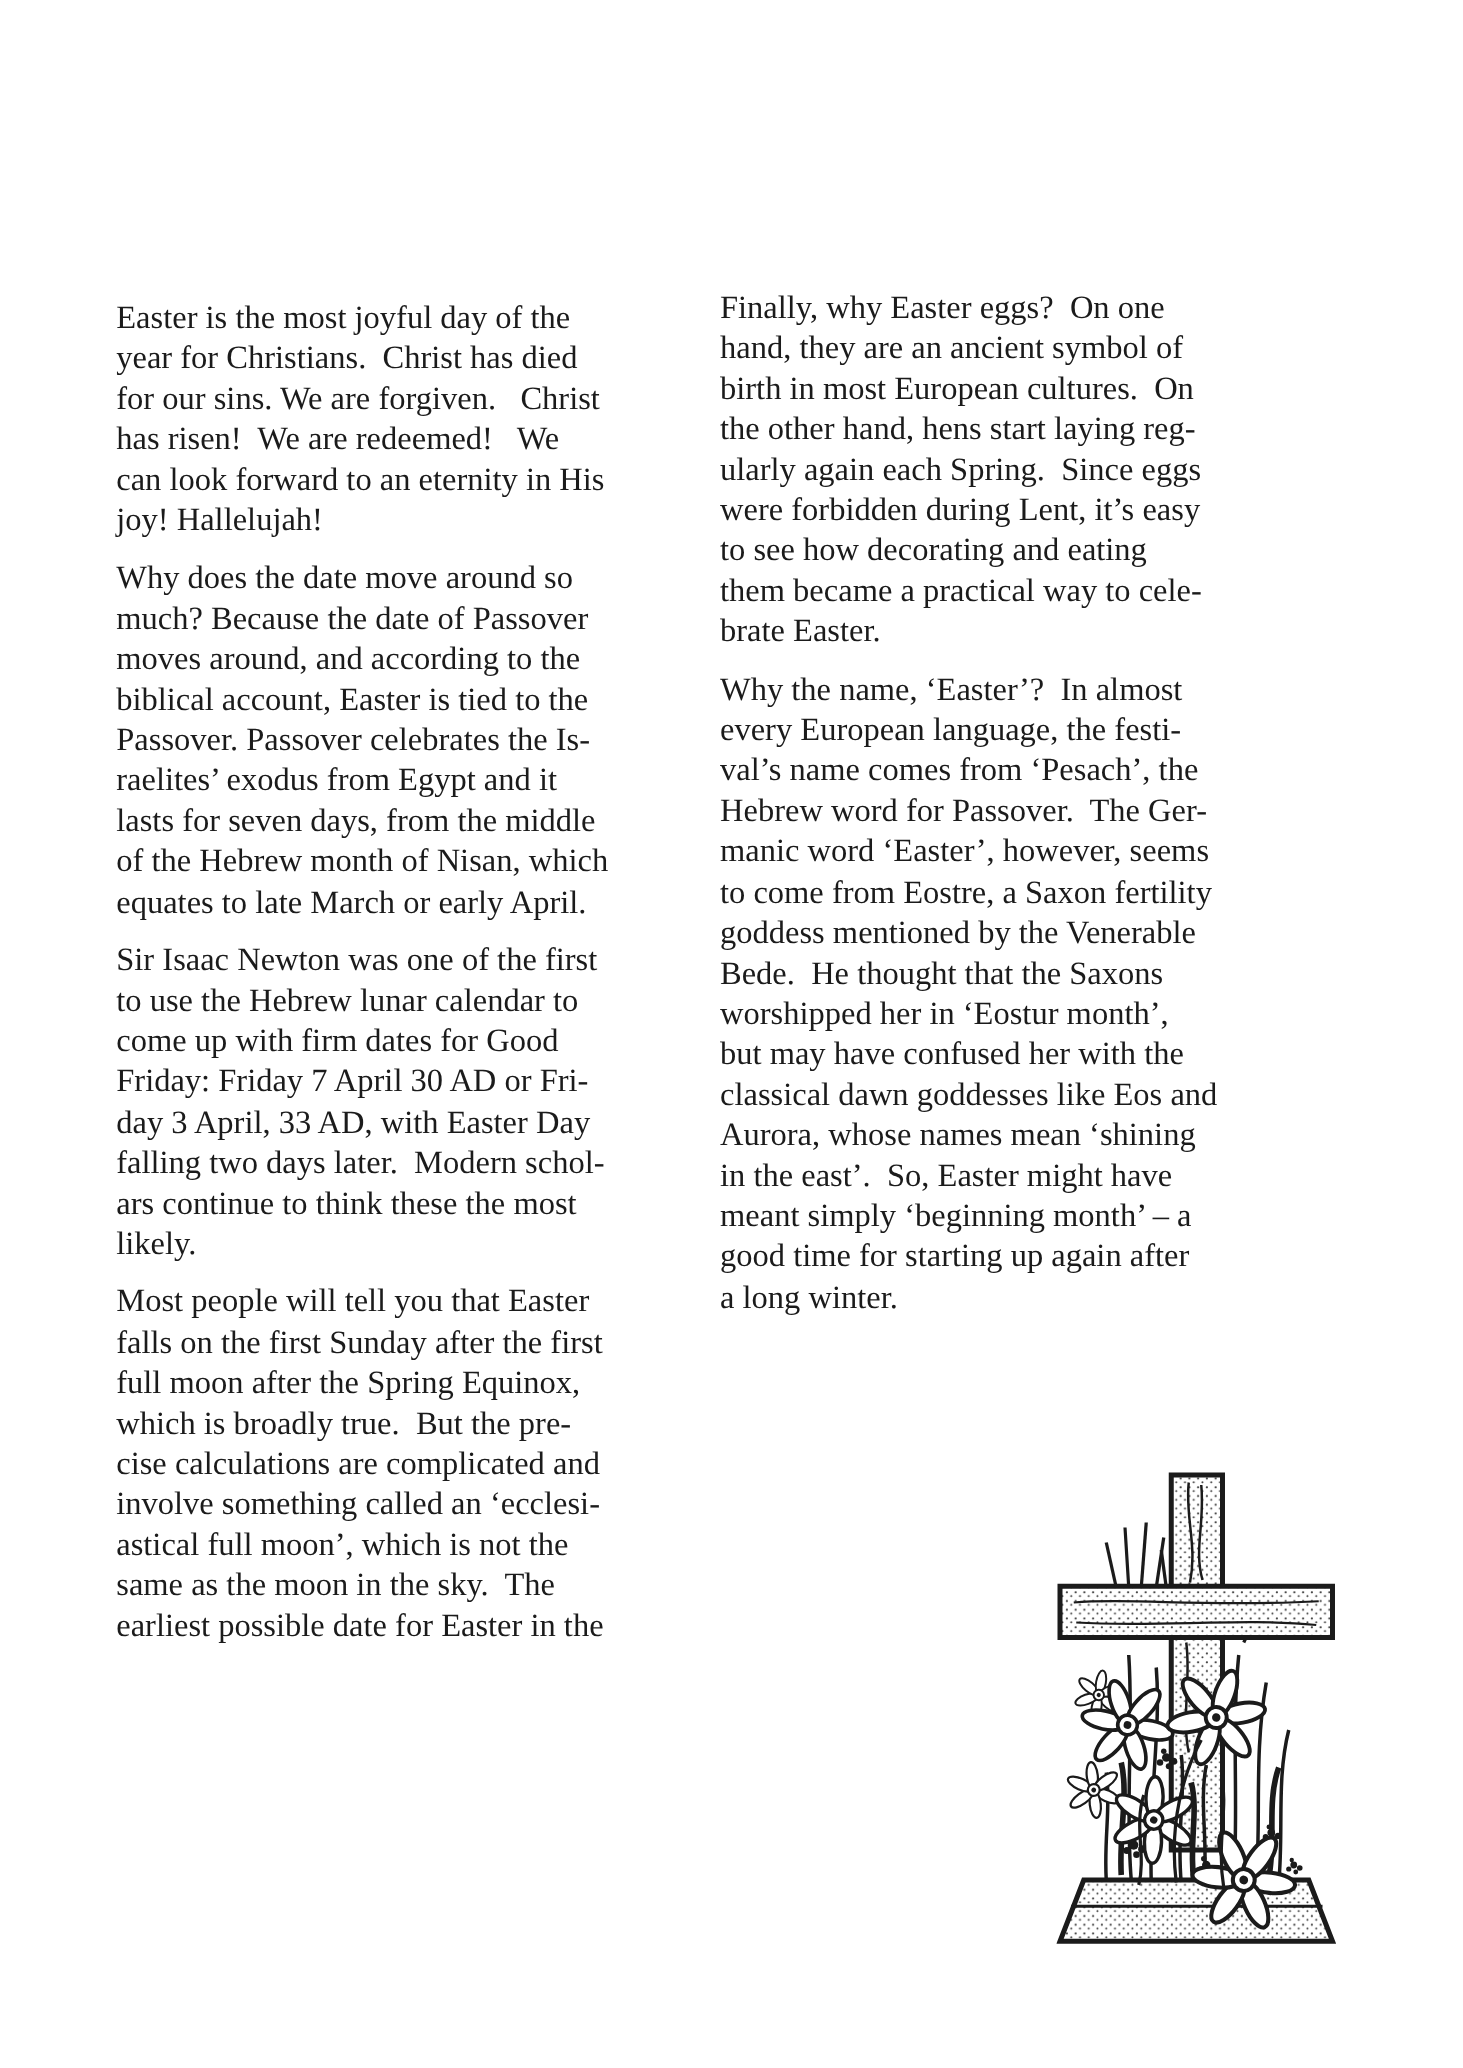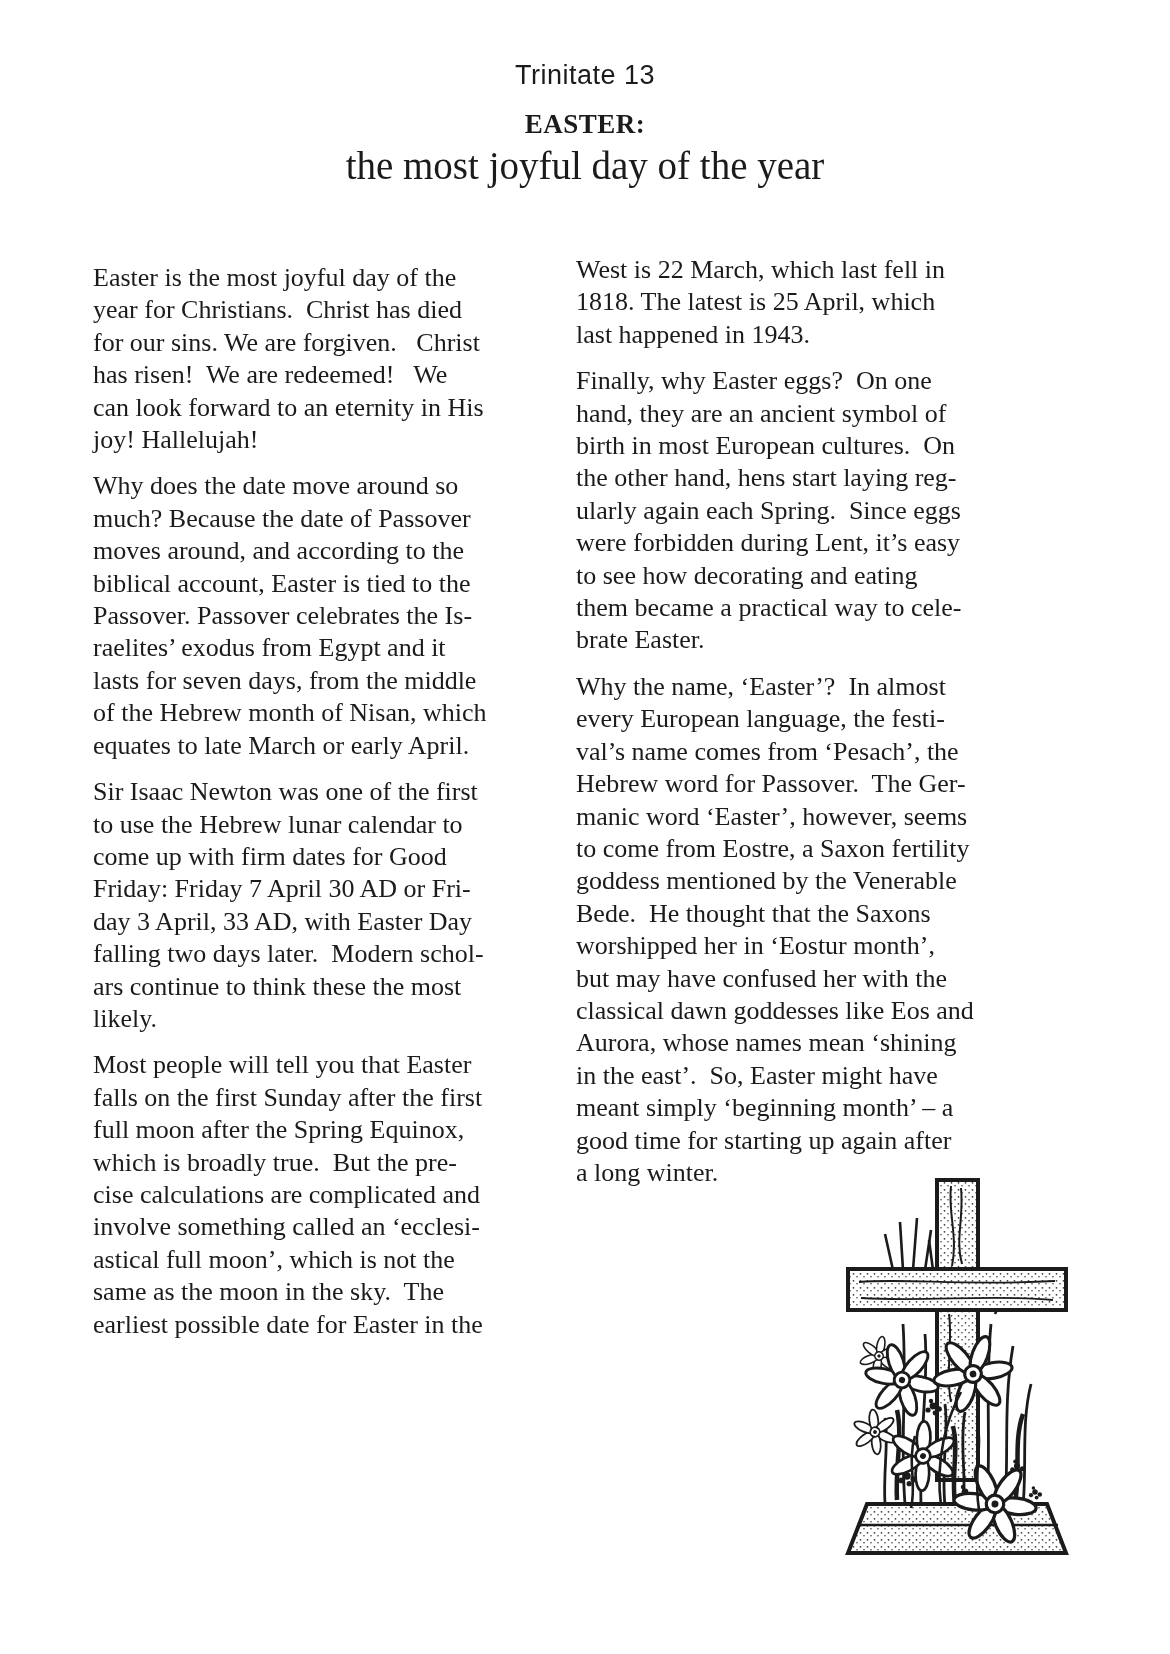--- a/index.html
+++ b/index.html
@@ -26,44 +26,39 @@
     letter-spacing:0.5px;
   }
   .title-sub{
     margin-top:3px;
     font-size:39px;line-height:46px;
   }
   .columns{
     position:absolute;left:93px;top:230px;
     display:flex;gap:14px;width:952px;
   }
-  .col{width:469px;margin-top:24px;}
+  .col{width:469px;}
   .col-left{padding-top:8px;}
   .para{
     margin:0 0 14px 0;
     font-size:26px;line-height:32.4px;
     white-space:pre-wrap;
     text-align:left;
   }
   .illustration{
     position:absolute;left:845px;top:1174px;
     width:224px;height:384px;
   }
   .illustration svg{display:block;width:100%;height:100%;}
 </style>
 </head>
 <body>
 
 <div class="page">
 
-  <div class="masthead">
-    <div class="kicker">Trinitate 13</div>
-    <div class="title-main">EASTER:</div>
-    <div class="title-sub">the most joyful day of the year</div>
-  </div>
 
   <div class="columns">
     <div class="col col-left">
       <p class="para">Easter is the most joyful day of the
 year for Christians.  Christ has died
 for our sins. We are forgiven.   Christ
 has risen!  We are redeemed!   We
 can look forward to an eternity in His
 joy! Hallelujah!</p>
       <p class="para">Why does the date move around so
@@ -87,23 +82,20 @@
 falls on the first Sunday after the first
 full moon after the Spring Equinox,
 which is broadly true.  But the pre-
 cise calculations are complicated and
 involve something called an ‘ecclesi-
 astical full moon’, which is not the
 same as the moon in the sky.  The
 earliest possible date for Easter in the</p>
     </div>
     <div class="col col-right">
-      <p class="para">West is 22 March, which last fell in
-1818. The latest is 25 April, which
-last happened in 1943.</p>
       <p class="para">Finally, why Easter eggs?  On one
 hand, they are an ancient symbol of
 birth in most European cultures.  On
 the other hand, hens start laying reg-
 ularly again each Spring.  Since eggs
 were forbidden during Lent, it’s easy
 to see how decorating and eating
 them became a practical way to cele-
 brate Easter.</p>
       <p class="para">Why the name, ‘Easter’?  In almost

